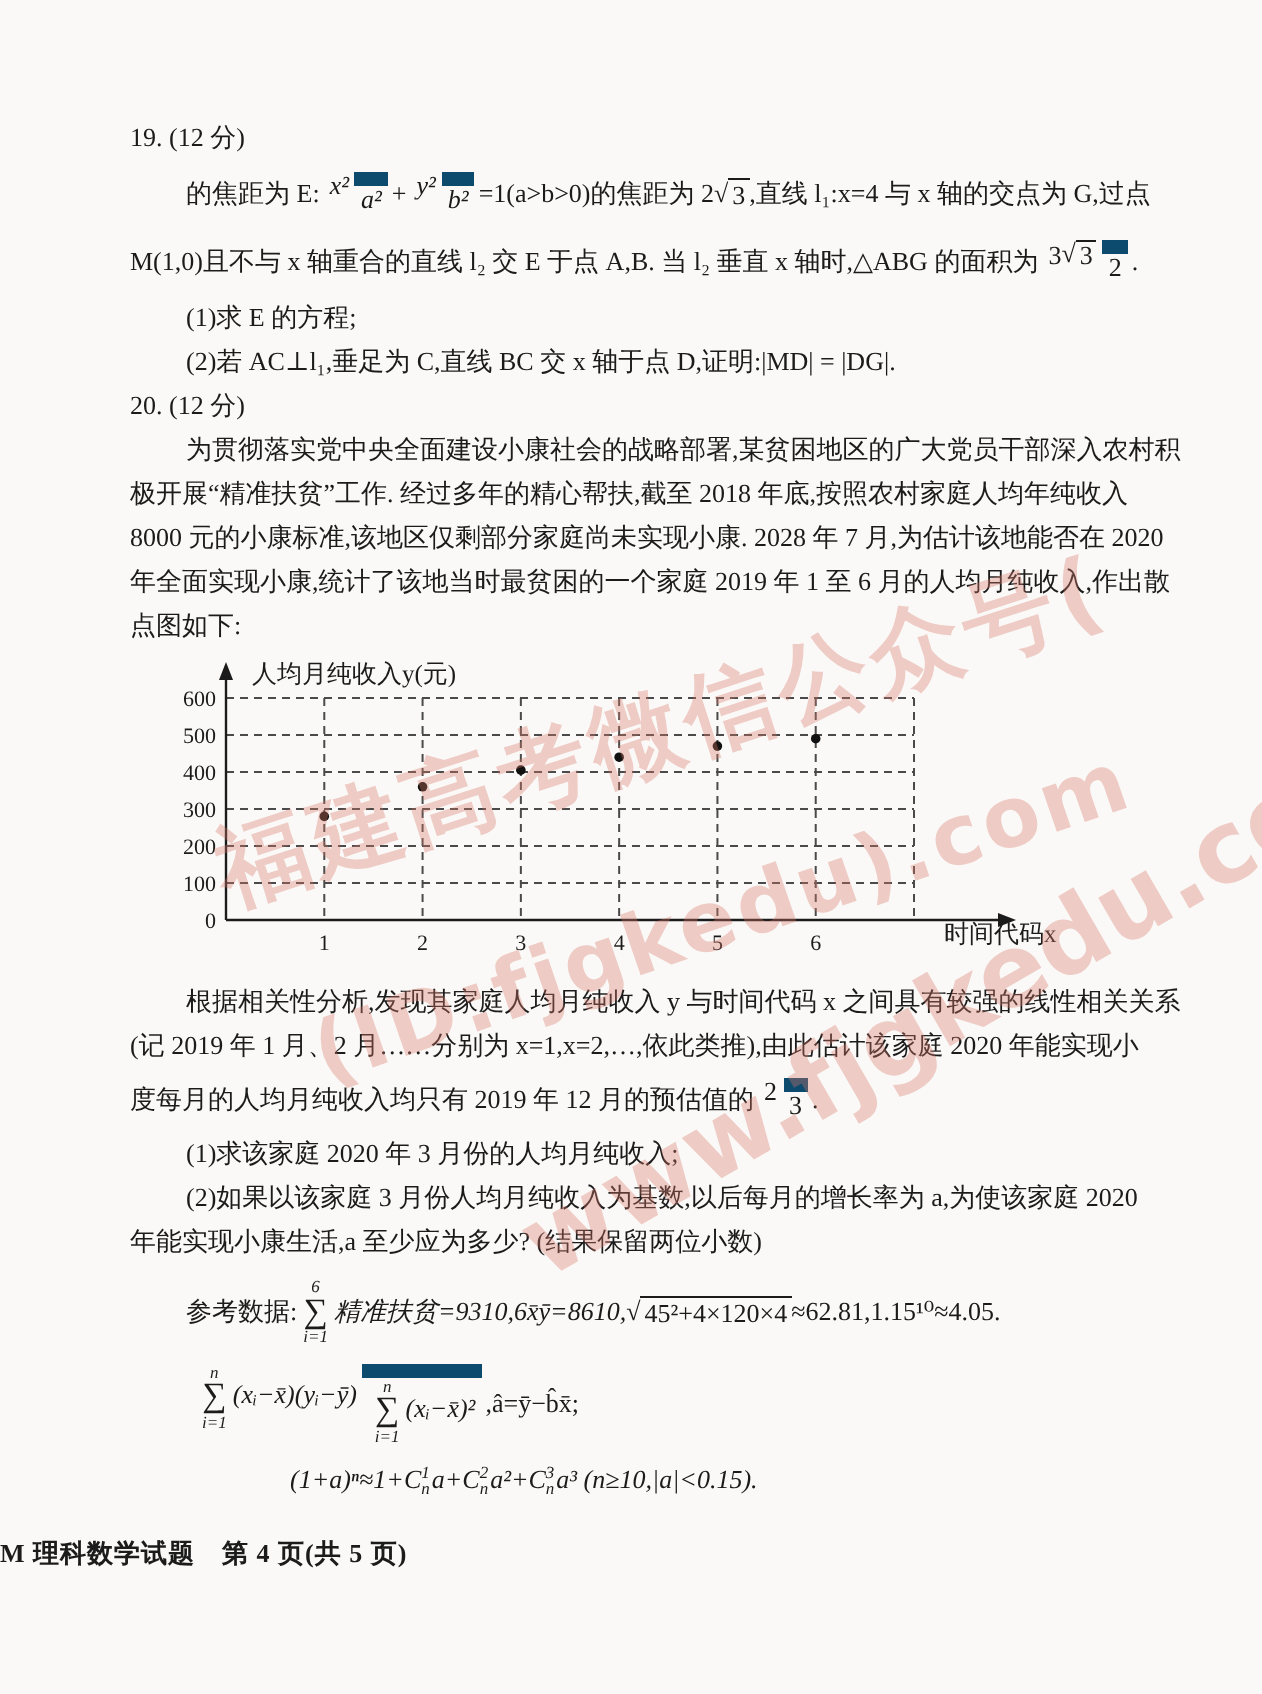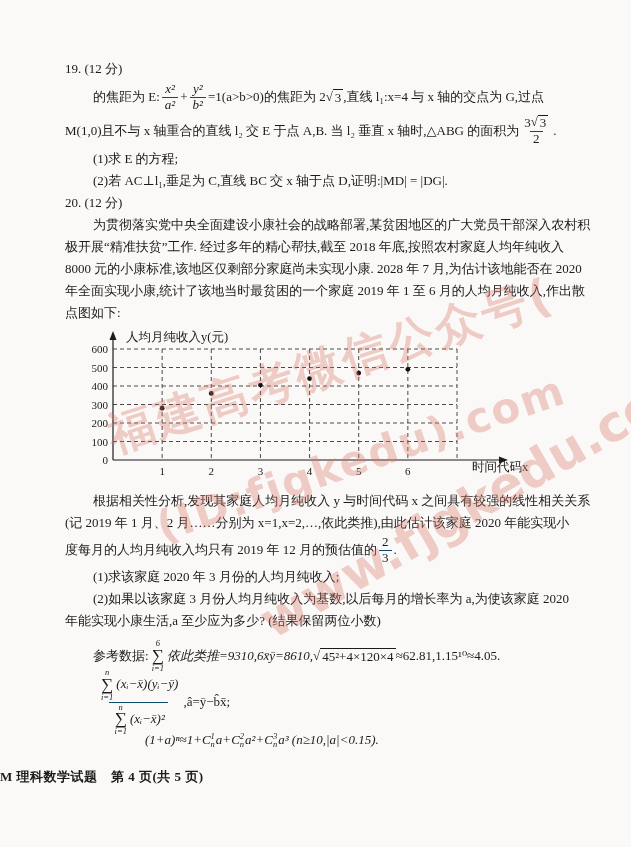--- a/index.html
+++ b/index.html
@@ -7,24 +7,24 @@
         color:#1b1b1b;font-family:"Liberation Serif","DejaVu Serif",serif;font-size:13px;}
   .content{position:absolute;left:65px;top:58px;width:512px;}
   .line{line-height:22px;white-space:nowrap;}
   .ind{padding-left:28px;}
   .mline{display:flex;align-items:center;white-space:nowrap;}
   .h34{height:34px;}
   .h32{height:32px;}
   .tok{display:inline-block;}
   .m{font-style:italic;}
   
-  .frac{display:inline-flex;flex-direction:column;align-items:center;vertical-align:middle;
+  .frac{display:inline-flex;flex-direction:row;vertical-align:middle;
         margin:0 2px;line-height:1.15;}
   .frac .num{padding:0 3px;}
-  .frac .den{border-top:1px solid #0c4a6e;padding:0 3px;}
+  .frac .den{border-top:7px solid #0c4a6e;padding:0 3px;}
   
   .sqrt{white-space:nowrap;display:inline-block;}
   .sqrt .rsign{display:inline-block;transform:translateY(-1px);}
   .sqrt .rad{display:inline-block;border-top:1px solid #1b1b1b;padding:0 2px;}
   
   .bigsum{display:inline-flex;flex-direction:column;align-items:center;vertical-align:middle;
           line-height:1;margin:0 3px;}
   .bigsum .bs-t,.bigsum .bs-b{font-size:8.5px;font-style:italic;line-height:1;}
   .bigsum .bs-s{font-size:17px;line-height:.95;}
   
@@ -157,21 +157,21 @@
     <div class="line ind">(2)如果以该家庭 3 月份人均月纯收入为基数,以后每月的增长率为 a,为使该家庭 2020</div>
     <div class="line">年能实现小康生活,a 至少应为多少? (结果保留两位小数)</div>
 
     <div class="mline ind refdata">
       <span class="tok">参考数据:</span>
       <span class="bigsum">
         <span class="bs-t">6</span>
         <span class="bs-s">∑</span>
         <span class="bs-b">i=1</span>
       </span>
-      <span class="tok m">依此类推=9310,6x̄ȳ=8610,</span>
+      <span class="tok m">精准扶贫=9310,6x̄ȳ=8610,</span>
       <span class="sqrt">
         <span class="rsign">√</span><span class="rad">45²+4×120×4</span>
       </span>
       <span class="tok">≈62.81,1.15¹⁰≈4.05.</span>
     </div>
 
     <div class="mline ind refform">
       <span class="frac">
         <span class="num">
           <span class="bigsum">

